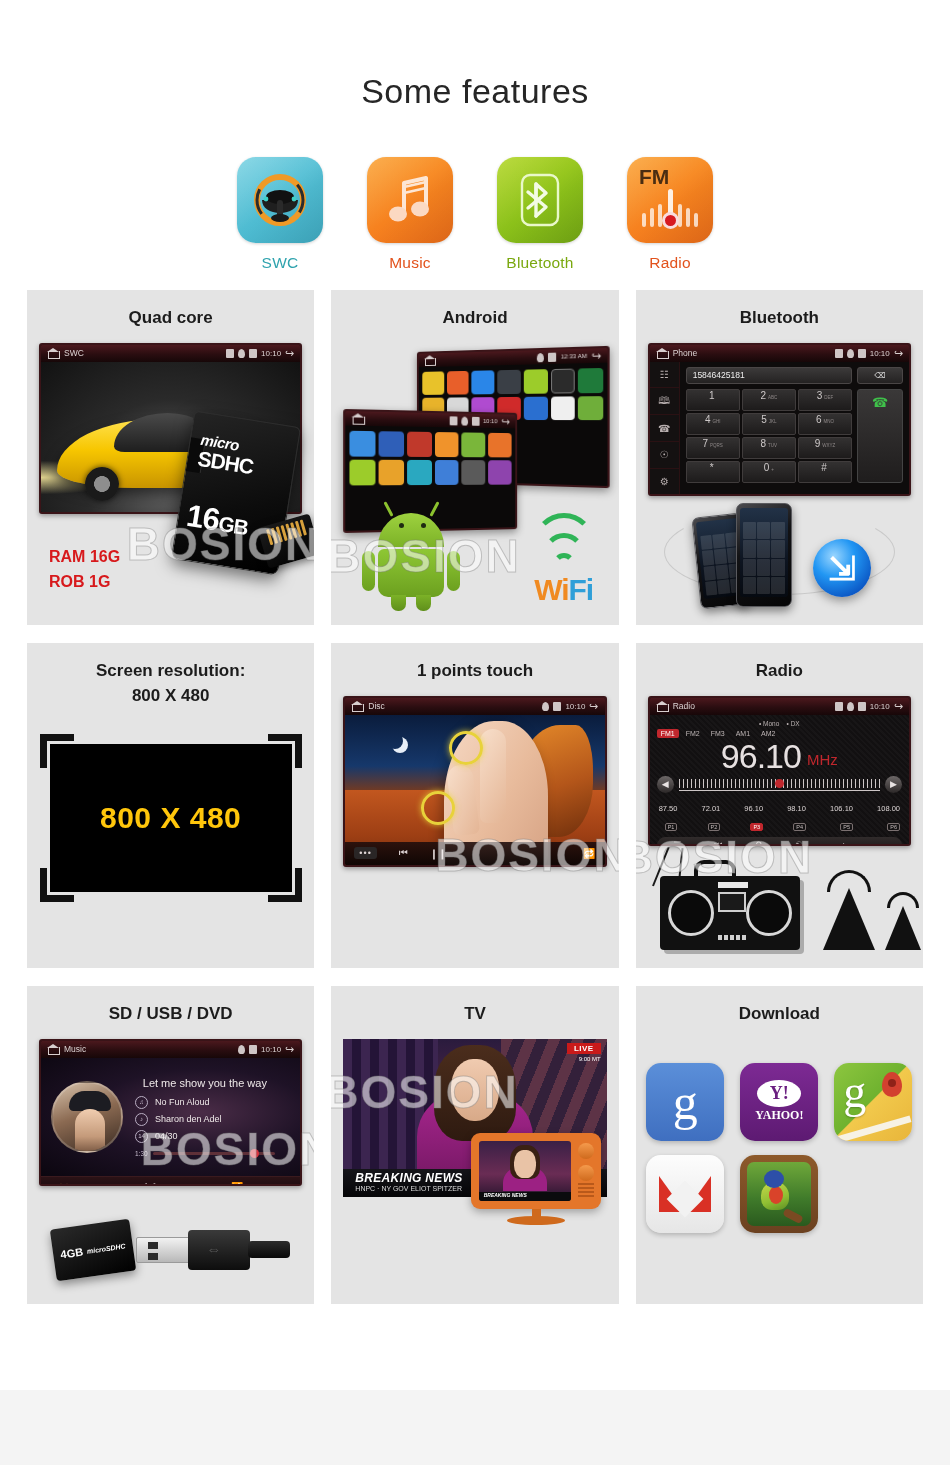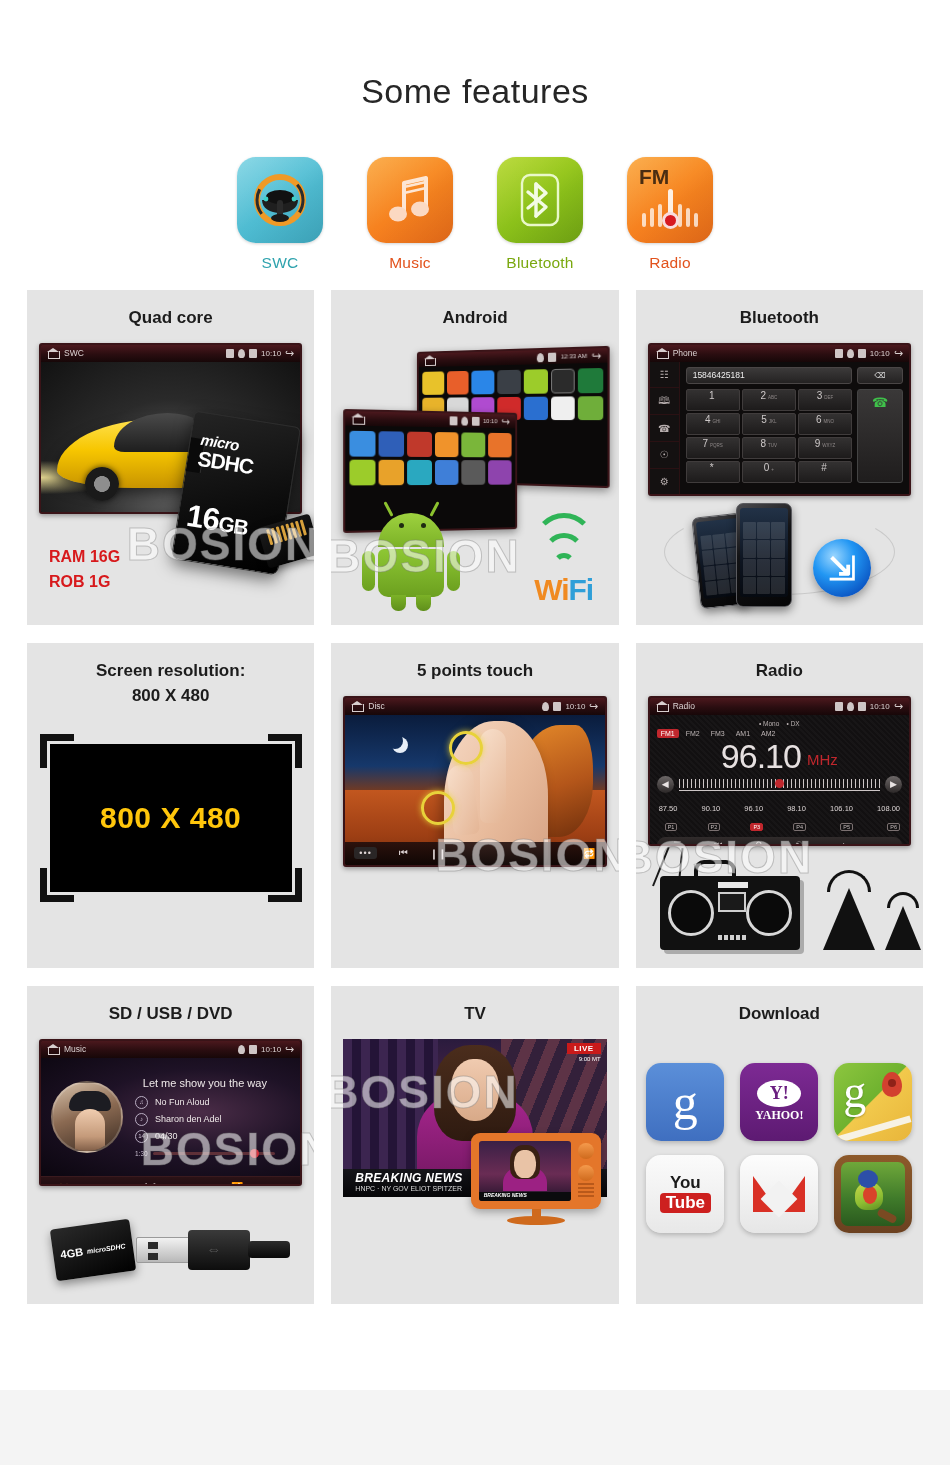--- a/index.html
+++ b/index.html
@@ -918,21 +918,21 @@
         <span class="res-text">800 X 480</span>
       </div>
       <span class="corner tl"></span>
       <span class="corner tr"></span>
       <span class="corner bl"></span>
       <span class="corner br"></span>
     </div>
   </div>
 
   <div class="card">
-    <div class="card-title">5 points touch</div>
+    <div class="card-title">1 points touch</div>
     <div class="unit">
       <div class="unit-bar">
         <span class="home-ic"></span>
         <span class="bar-title">Disc</span>
         <span class="bar-right">
           <i class="mini-pin"></i>
           <i class="mini-bt"></i>
           <span>10:10</span>
           <span class="back-ic">↩</span>
         </span>
@@ -996,21 +996,21 @@
             <i class="tune-marker"></i>
           </span>
           <span class="tune-arrow">▶</span>
         </div>
         <div class="preset-row">
           <span class="preset">
             <span class="preset-f">87.50</span><br>
             <span class="preset-p">P1</span>
           </span>
           <span class="preset">
-            <span class="preset-f">90.10</span><br>
+            <span class="preset-f">72.01</span><br>
             <span class="preset-p">P2</span>
           </span>
           <span class="preset active">
             <span class="preset-f">96.10</span><br>
             <span class="preset-p">P3</span>
           </span>
           <span class="preset">
             <span class="preset-f">98.10</span><br>
             <span class="preset-p">P4</span>
           </span>
@@ -1175,24 +1175,20 @@
         <span class="y-bubble">Y!</span>
         <span class="y-word">YAHOO!</span>
       </div>
 
       <div class="app-tile tile-maps">
         <span class="maps-road"></span>
         <span class="maps-g">g</span>
         <span class="maps-pin"></span>
       </div>
 
-      <div class="app-tile tile-yt">
-        <span class="yt-you">You</span>
-        <span class="yt-tube">Tube</span>
-      </div>
 
       <div class="app-tile tile-gm">
         <span class="gm-m">
             <i class="gm-inner"></i>
           </span>
       </div>
 
       <div class="app-tile tile-bird">
         <span class="bird-inner">
           <i class="bird-tail"></i>

